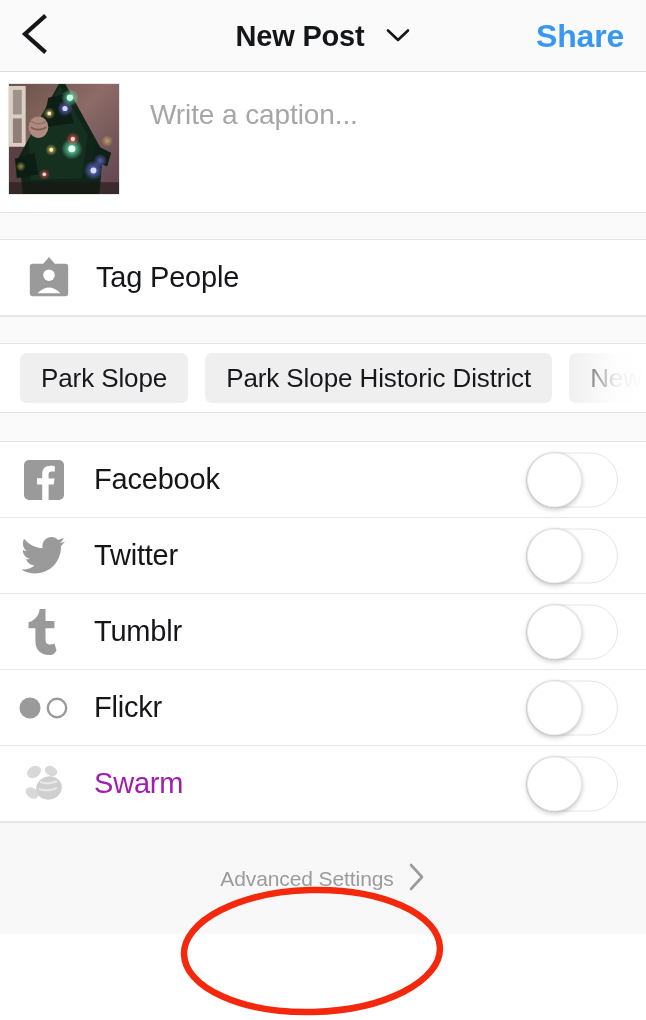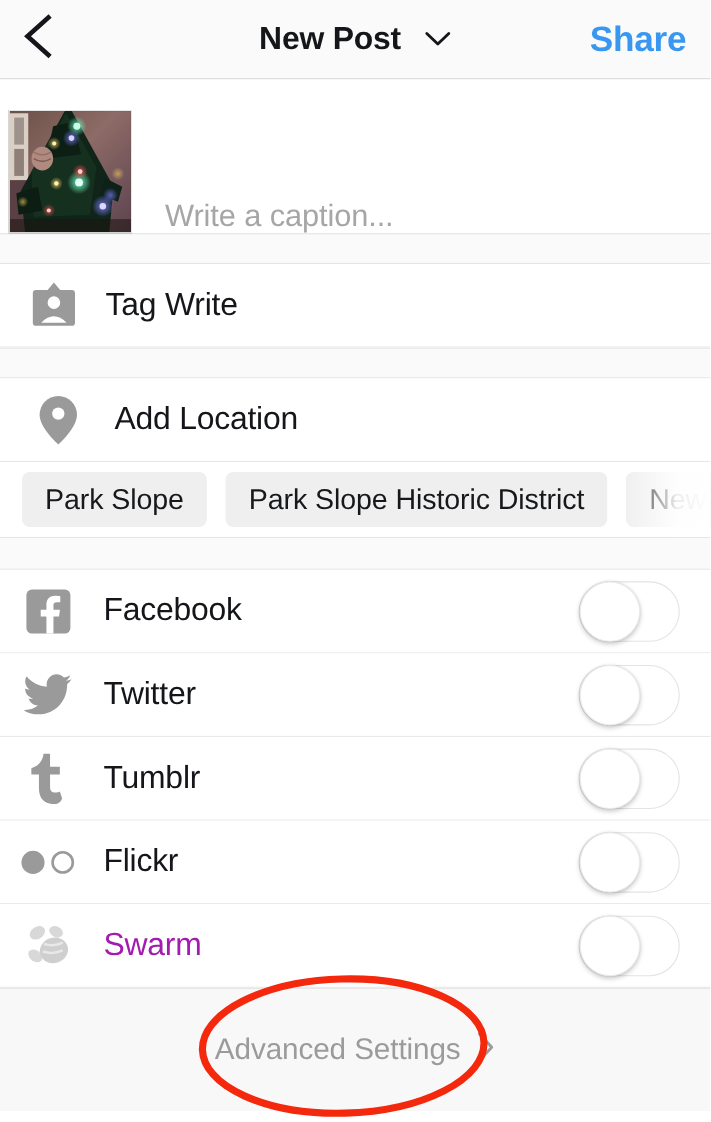--- a/index.html
+++ b/index.html
@@ -69,21 +69,21 @@
     color: #3897f0;
     letter-spacing: -0.2px;
     cursor: pointer;
   }
 
   
   .caption-block {
     height: 140px;
     background: #ffffff;
     display: flex;
-    align-items: flex-end;
+    align-items: flex-start;
     padding-top: 11px;
     padding-left: 8px;
   }
   .thumb {
     width: 112px;
     height: 112px;
     flex: 0 0 112px;
     position: relative;
     overflow: hidden;
     border: 1px solid #e6e6e6;
@@ -228,21 +228,21 @@
     background: #f8f8f8;
     border-top: 1px solid #e4e4e4;
     height: 112px;
     display: flex;
     align-items: center;
     justify-content: center;
     gap: 14px;
     cursor: pointer;
   }
   .footer-label {
-    font-size: 27px;
+    font-size: 21px;
     color: #9b9b9b;
     letter-spacing: -0.1px;
   }
 
   
   .annotation {
     position: absolute;
     left: 0; top: 0;
     width: 646px;
     height: 1020px;
@@ -343,34 +343,25 @@
   <div class="gap-band gap-1"></div>
 
   <div class="row tag-row row-divider">
     <div class="row-icon">
       <svg width="48" height="48" viewBox="0 0 48 48">
         <path d="M24 2 L30 9 L41 9 a3 3 0 0 1 3 3 v28 a3 3 0 0 1 -3 3 h-34 a3 3 0 0 1 -3 -3 v-28 a3 3 0 0 1 3 -3 h11 Z" fill="#9a9a9a"></path>
         <circle cx="24" cy="21" r="6" fill="#ffffff"></circle>
         <path d="M12 40 q12 -12 24 0 Z" fill="#ffffff"></path>
       </svg>
     </div>
-    <span class="row-label">Tag Write</span>
+    <span class="row-label">Tag People</span>
   </div>
 
   <div class="gap-band gap-2"></div>
 
-  <div class="row loc-row row-divider">
-    <div class="row-icon">
-      <svg width="38" height="48" viewBox="0 0 38 48">
-        <path d="M19 2 C9.6 2 2 9.6 2 19 C2 31 19 46 19 46 C19 46 36 31 36 19 C36 9.6 28.4 2 19 2 Z" fill="#9a9a9a"></path>
-        <circle cx="19" cy="18" r="5.6" fill="#ffffff"></circle>
-      </svg>
-    </div>
-    <span class="row-label">Add Location</span>
-  </div>
 
   <div class="chips-wrap">
     <div class="chips">
       <div class="chip">
         <span>Park Slope</span>
       </div>
       <div class="chip">
         <span>Park Slope Historic District</span>
       </div>
       <div class="chip">

